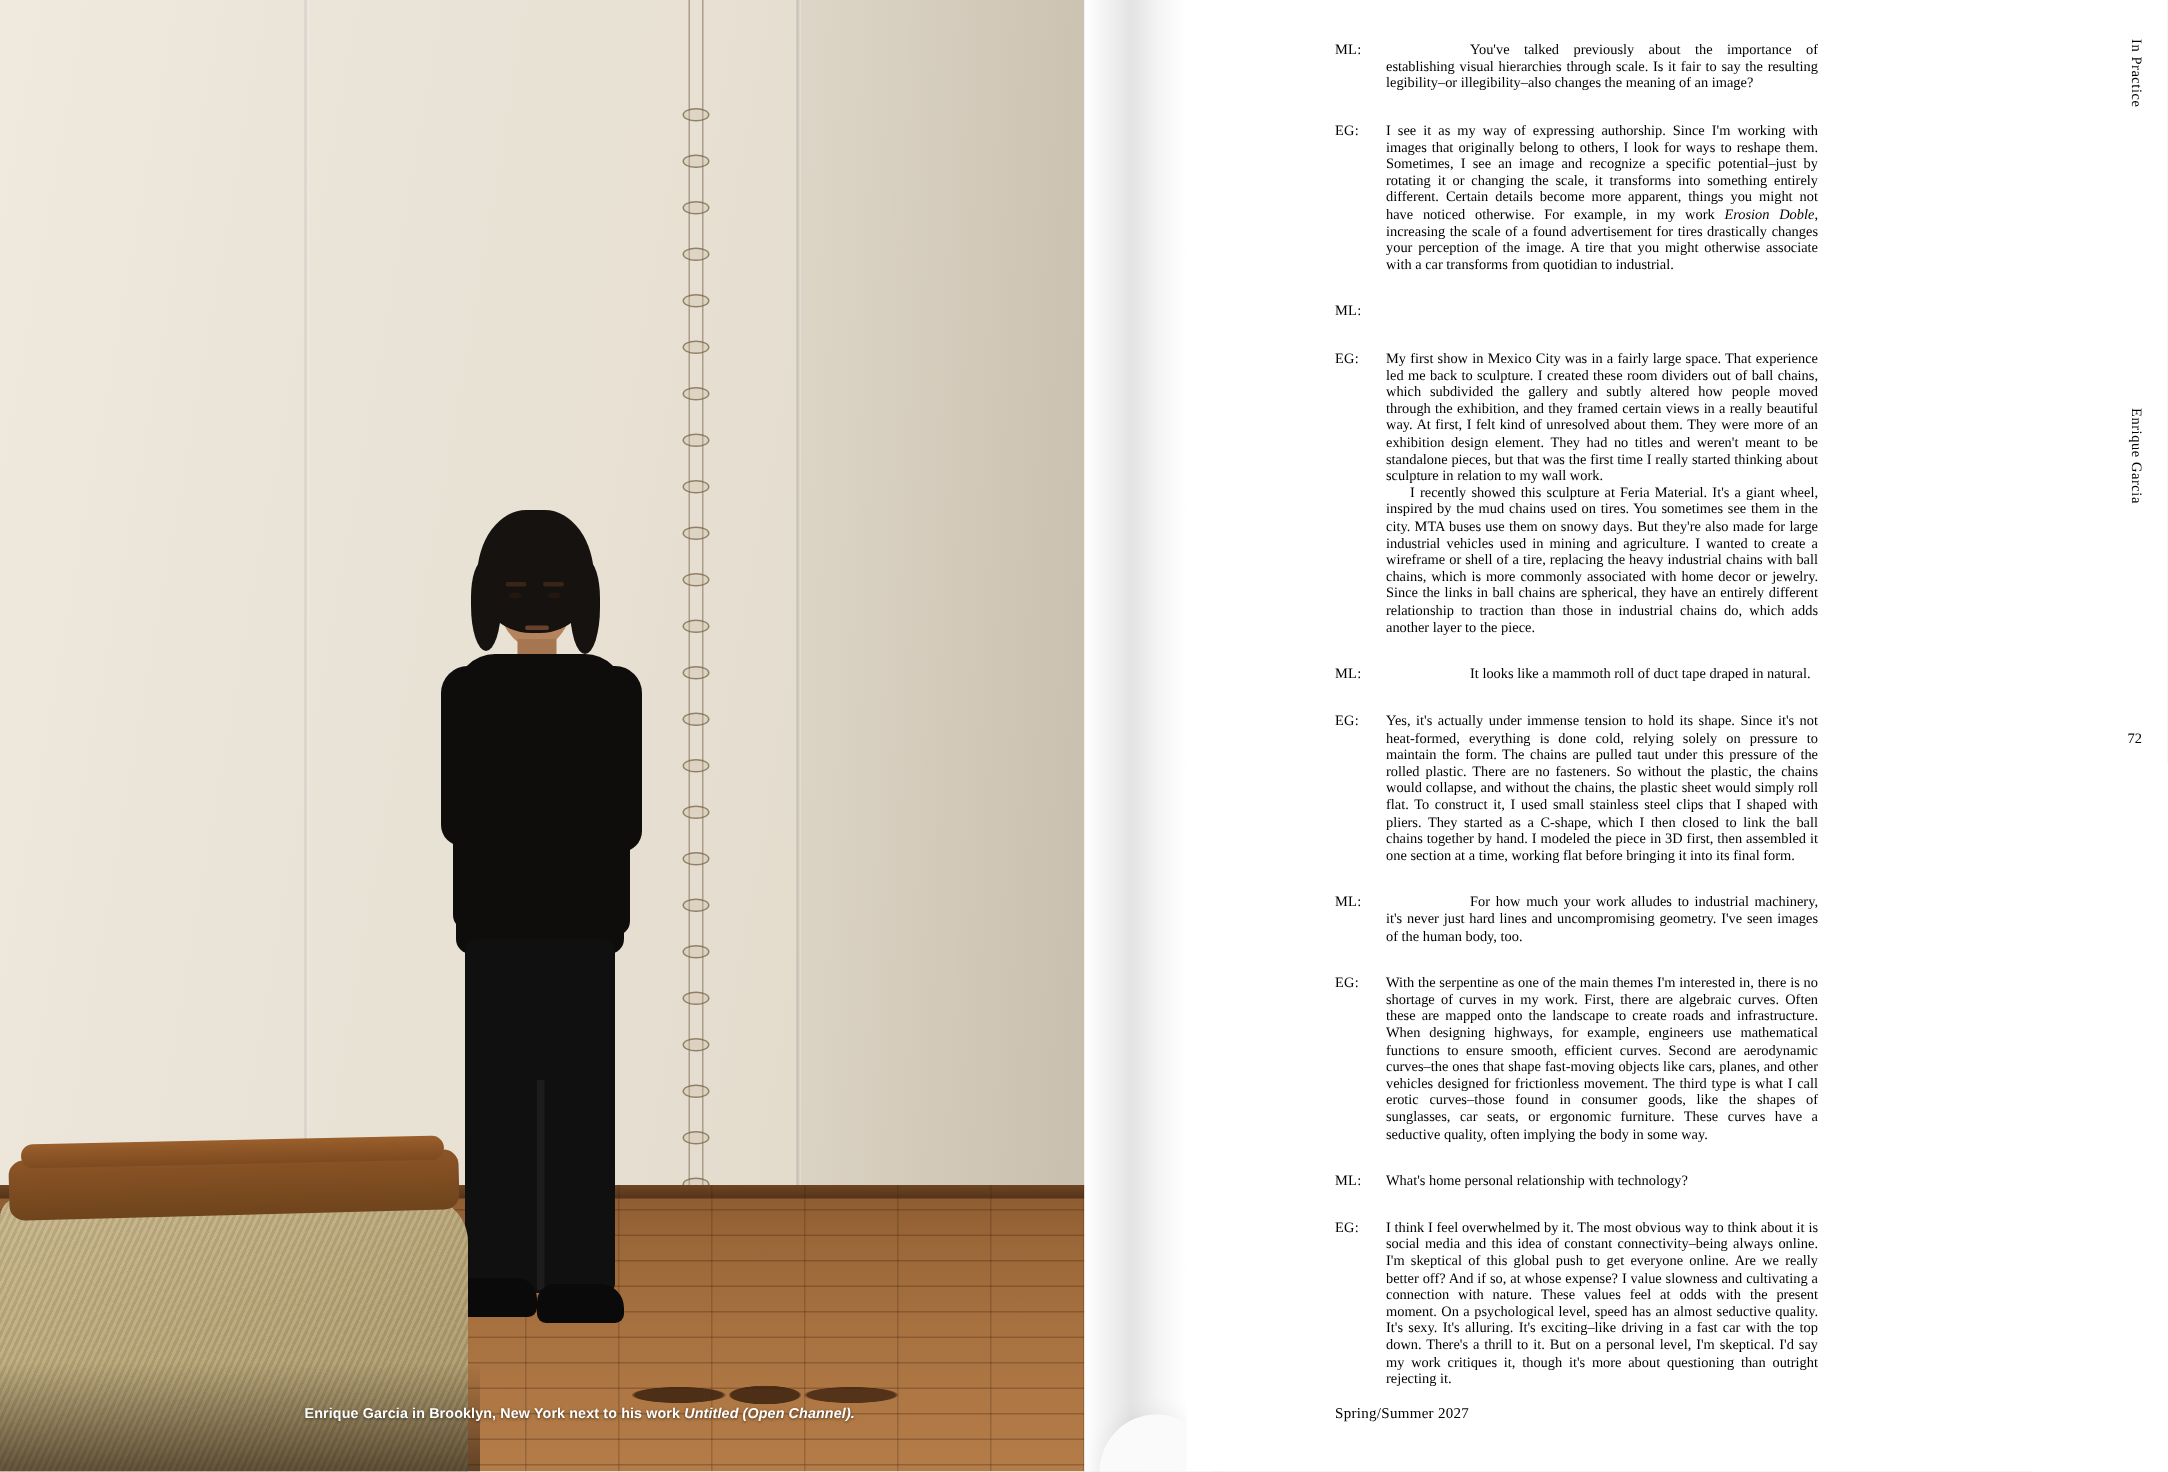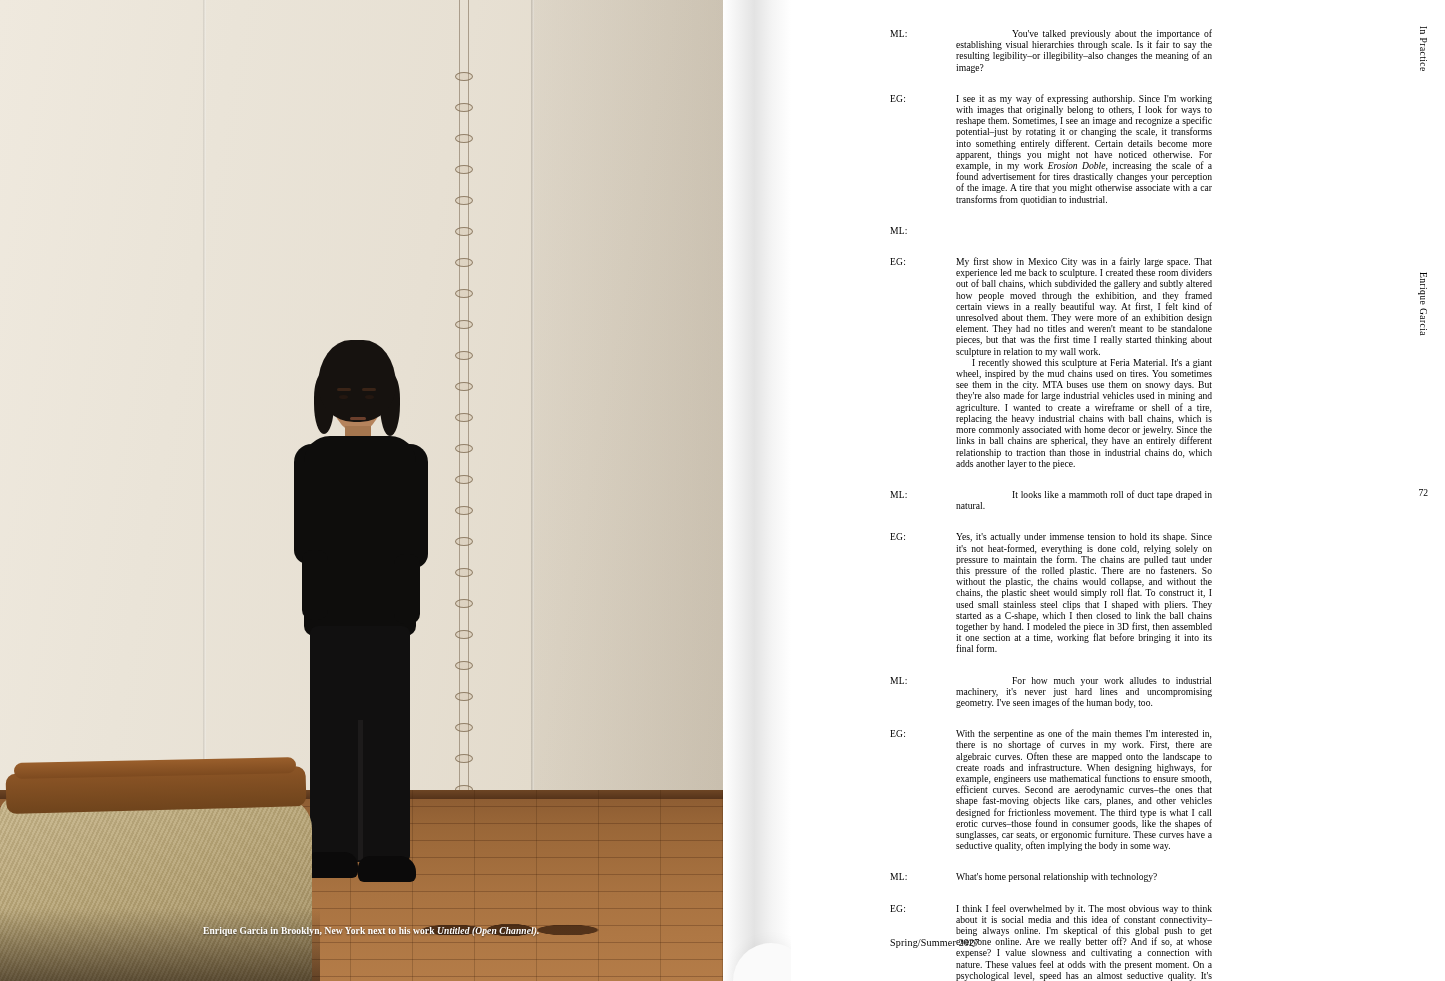--- a/index.html
+++ b/index.html
@@ -135,23 +135,23 @@
     content: ""; position: absolute; inset: 0;
     background: repeating-linear-gradient(115deg, rgba(255,255,255,0.10) 0 2px, rgba(0,0,0,0.05) 2px 4px);
     border-radius: 14px 30px 0 0;
   }
   .chair-leg-a { position: absolute; left: 6px; top: 46px; width: 11px; height: 120px; background:#7a4a20; transform: rotate(3deg); }
   .chair-leg-b { position: absolute; left: 286px; top: 46px; width: 11px; height: 96px; background:#7a4a20; transform: rotate(-2deg); }
   .chair-dark { position: absolute; left: 0; top: 150px; width: 320px; height: 75px; background: linear-gradient(180deg, rgba(30,18,8,0.0), rgba(25,14,6,0.55)); }
 
   
   .photo-caption {
-    position: absolute; left: 203px; bottom: 44px;
+    position: absolute; left: 203px; bottom: 33px;
     color: #ffffff;
-    font-family: Liberation Serif, serif;
+    font-family: Liberation Sans, sans-serif;
     font-size: 9.5px;
     font-weight: 700;
     letter-spacing: 0.1px;
     line-height: 1.2;
     white-space: nowrap;
     text-shadow: 0 1px 2px rgba(0,0,0,0.55);
   }
   .photo-caption .ital { font-style: italic; }
 
   
@@ -173,21 +173,21 @@
     background: #ffffff;
   }
 
   .col {
     position: absolute;
     left: 99px;
     top: 28px;
     width: 322px;
   }
 
-  .row { display: flex; margin-bottom: 20px; gap: 32px; }
+  .row { display: flex; margin-bottom: 20px; }
   .row:last-child { margin-bottom: 0; }
   .spk {
     width: 34px; flex: 0 0 34px;
     font-family: "Liberation Serif", serif;
     font-size: 9.6px;
     line-height: 11.2px;
     letter-spacing: .2px;
     color: #000;
   }
   .body {

